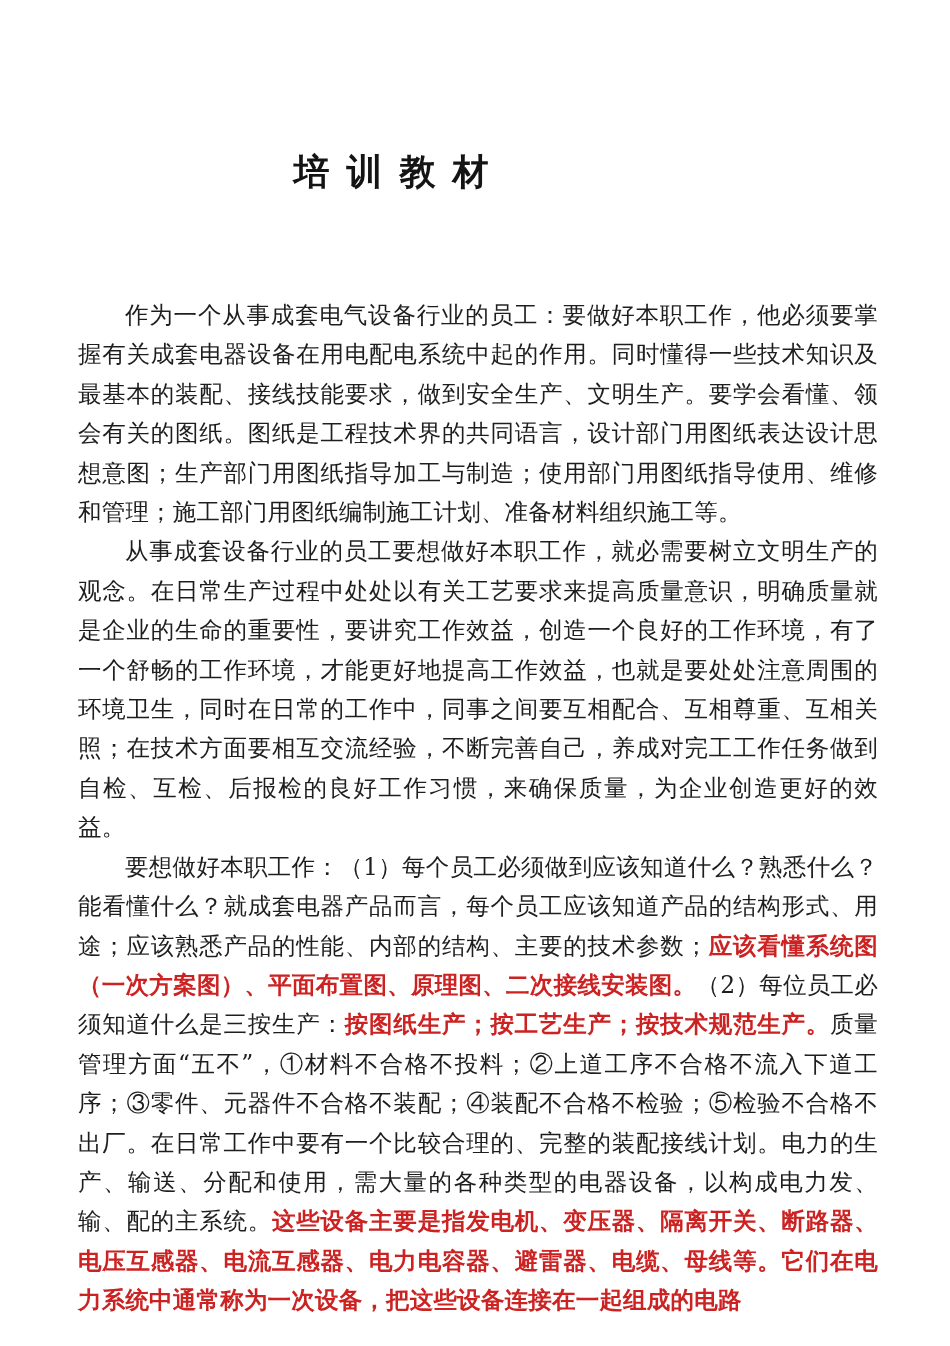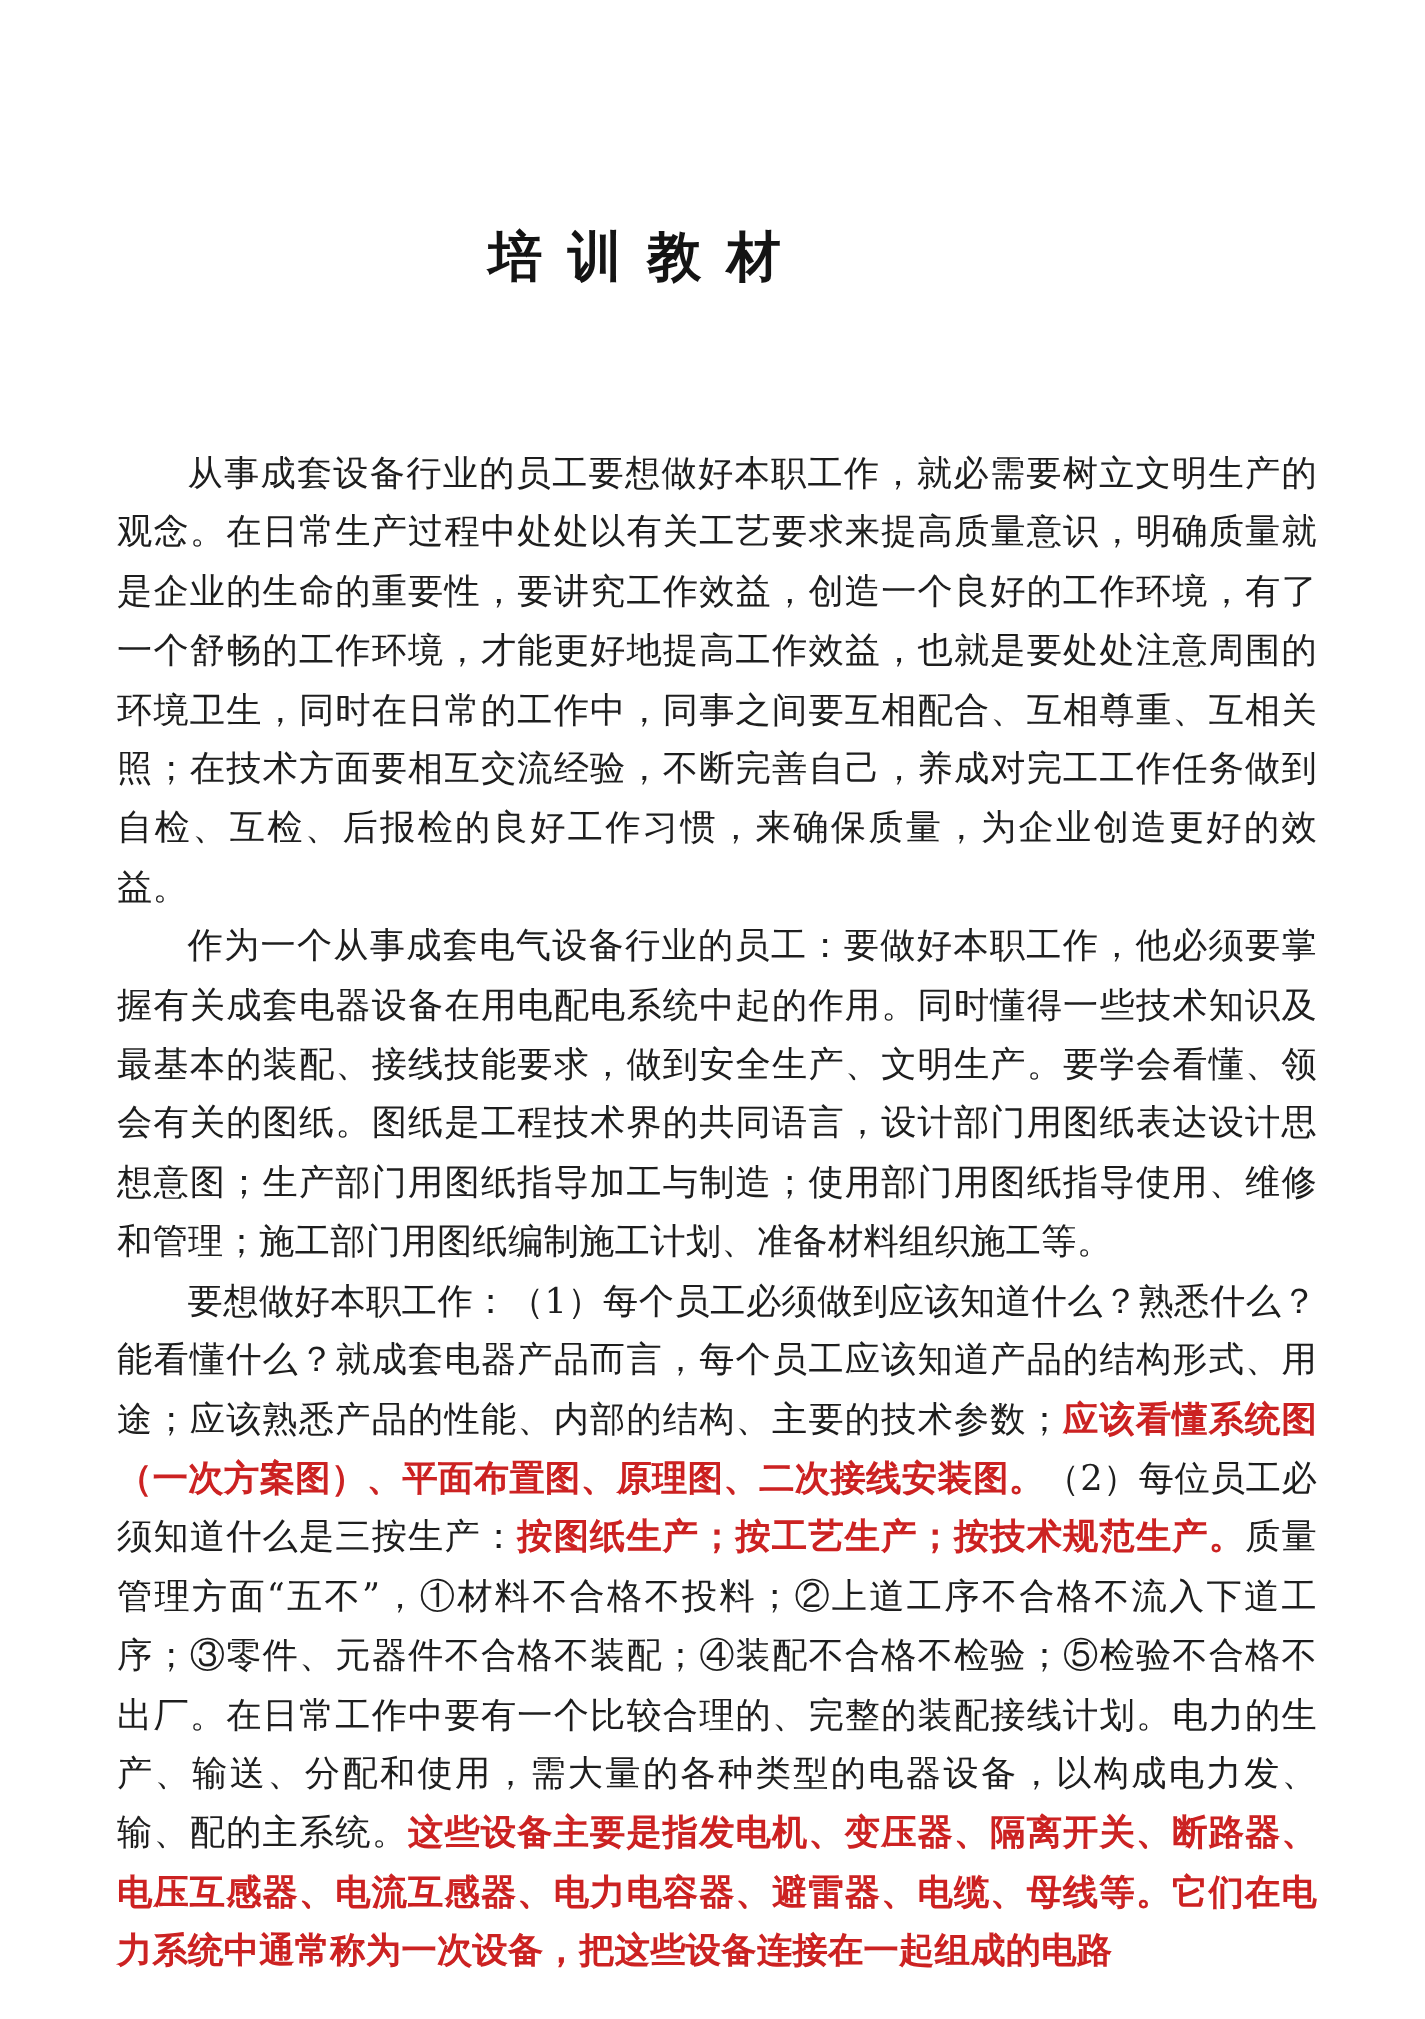--- a/index.html
+++ b/index.html
@@ -24,21 +24,20 @@
     box-sizing: border-box;
   }
 
   
   .title-block {
     position: absolute;
     left: 0;
     top: 148px;
     width: 782px;
     text-align: center;
-    padding-left: 32px;
   }
   .doc-title {
     font-family: "DejaVu Serif", "Liberation Serif", serif;
     font-size: 36px;
     font-weight: bold;
     letter-spacing: 17px;
     text-indent: 17px;
     line-height: 46px;
     color: #141414;
     white-space: nowrap;
@@ -83,18 +82,18 @@
 </head>
 <body>
 
 <div class="page">
 
   <div class="title-block">
     <div class="doc-title">培训教材</div>
   </div>
 
   <div class="body-block">
+    <p class="para"><span>作为一个从事成套电气设备行业的员工：要做好本职工作，他必须要掌握有关成套电器设备在用电配电系统中起的作用。同时懂得一些技术知识及最基本的装配、接线技能要求，做到安全生产、文明生产。要学会看懂、领会有关的图纸。图纸是工程技术界的共同语言，设计部门用图纸表达设计思想意图；生产部门用图纸指导加工与制造；使用部门用图纸指导使用、维修和管理；施工部门用图纸编制施工计划、准备材料组织施工等。</span></p>
     <p class="para"><span>从事成套设备行业的员工要想做好本职工作，就必需要树立文明生产的观念。在日常生产过程中处处以有关工艺要求来提高质量意识，明确质量就是企业的生命的重要性，要讲究工作效益，创造一个良好的工作环境，有了一个舒畅的工作环境，才能更好地提高工作效益，也就是要处处注意周围的环境卫生，同时在日常的工作中，同事之间要互相配合、互相尊重、互相关照；在技术方面要相互交流经验，不断完善自己，养成对完工工作任务做到自检、互检、后报检的良好工作习惯，来确保质量，为企业创造更好的效益。</span></p>
-    <p class="para"><span>作为一个从事成套电气设备行业的员工：要做好本职工作，他必须要掌握有关成套电器设备在用电配电系统中起的作用。同时懂得一些技术知识及最基本的装配、接线技能要求，做到安全生产、文明生产。要学会看懂、领会有关的图纸。图纸是工程技术界的共同语言，设计部门用图纸表达设计思想意图；生产部门用图纸指导加工与制造；使用部门用图纸指导使用、维修和管理；施工部门用图纸编制施工计划、准备材料组织施工等。</span></p>
     <p class="para"><span>要想做好本职工作：（1）每个员工必须做到应该知道什么？熟悉什么？能看懂什么？就成套电器产品而言，每个员工应该知道产品的结构形式、用途；应该熟悉产品的性能、内部的结构、主要的技术参数；</span><span class="red" style="color: rgb(204, 34, 34);">应该看懂系统图（一次方案图）、平面布置图、原理图、二次接线安装图。</span><span>（2）每位员工必须知道什么是三按生产：</span><span class="red" style="color: rgb(204, 34, 34);">按图纸生产；按工艺生产；按技术规范生产。</span><span>质量管理方面“五不”，①材料不合格不投料；②上道工序不合格不流入下道工序；③零件、元器件不合格不装配；④装配不合格不检验；⑤检验不合格不出厂。在日常工作中要有一个比较合理的、完整的装配接线计划。电力的生产、输送、分配和使用，需大量的各种类型的电器设备，以构成电力发、输、配的主系统。</span><span class="red" style="color: rgb(204, 34, 34);">这些设备主要是指发电机、变压器、隔离开关、断路器、电压互感器、电流互感器、电力电容器、避雷器、电缆、母线等。它们在电力系统中通常称为一次设备，把这些设备连接在一起组成的电路</span></p>
   </div>
 
 </div>
 
 </body></html>

